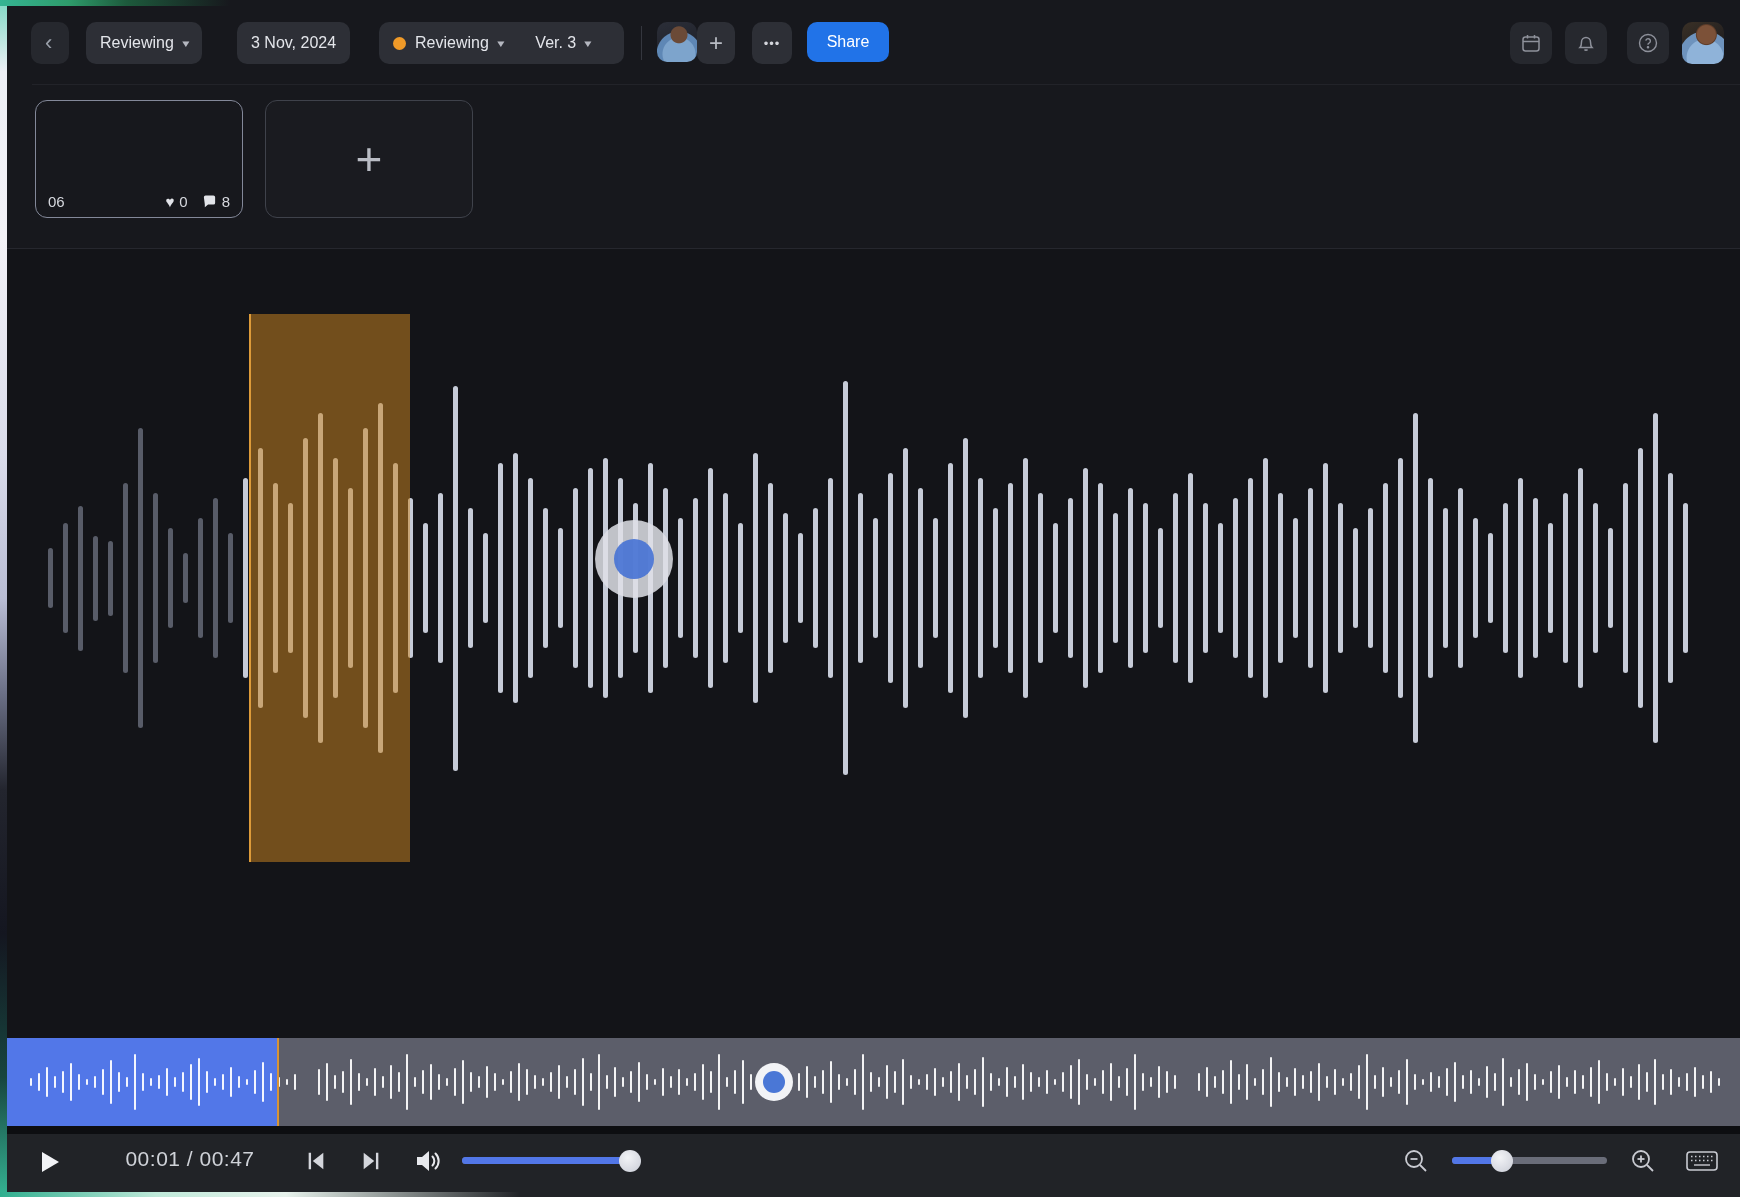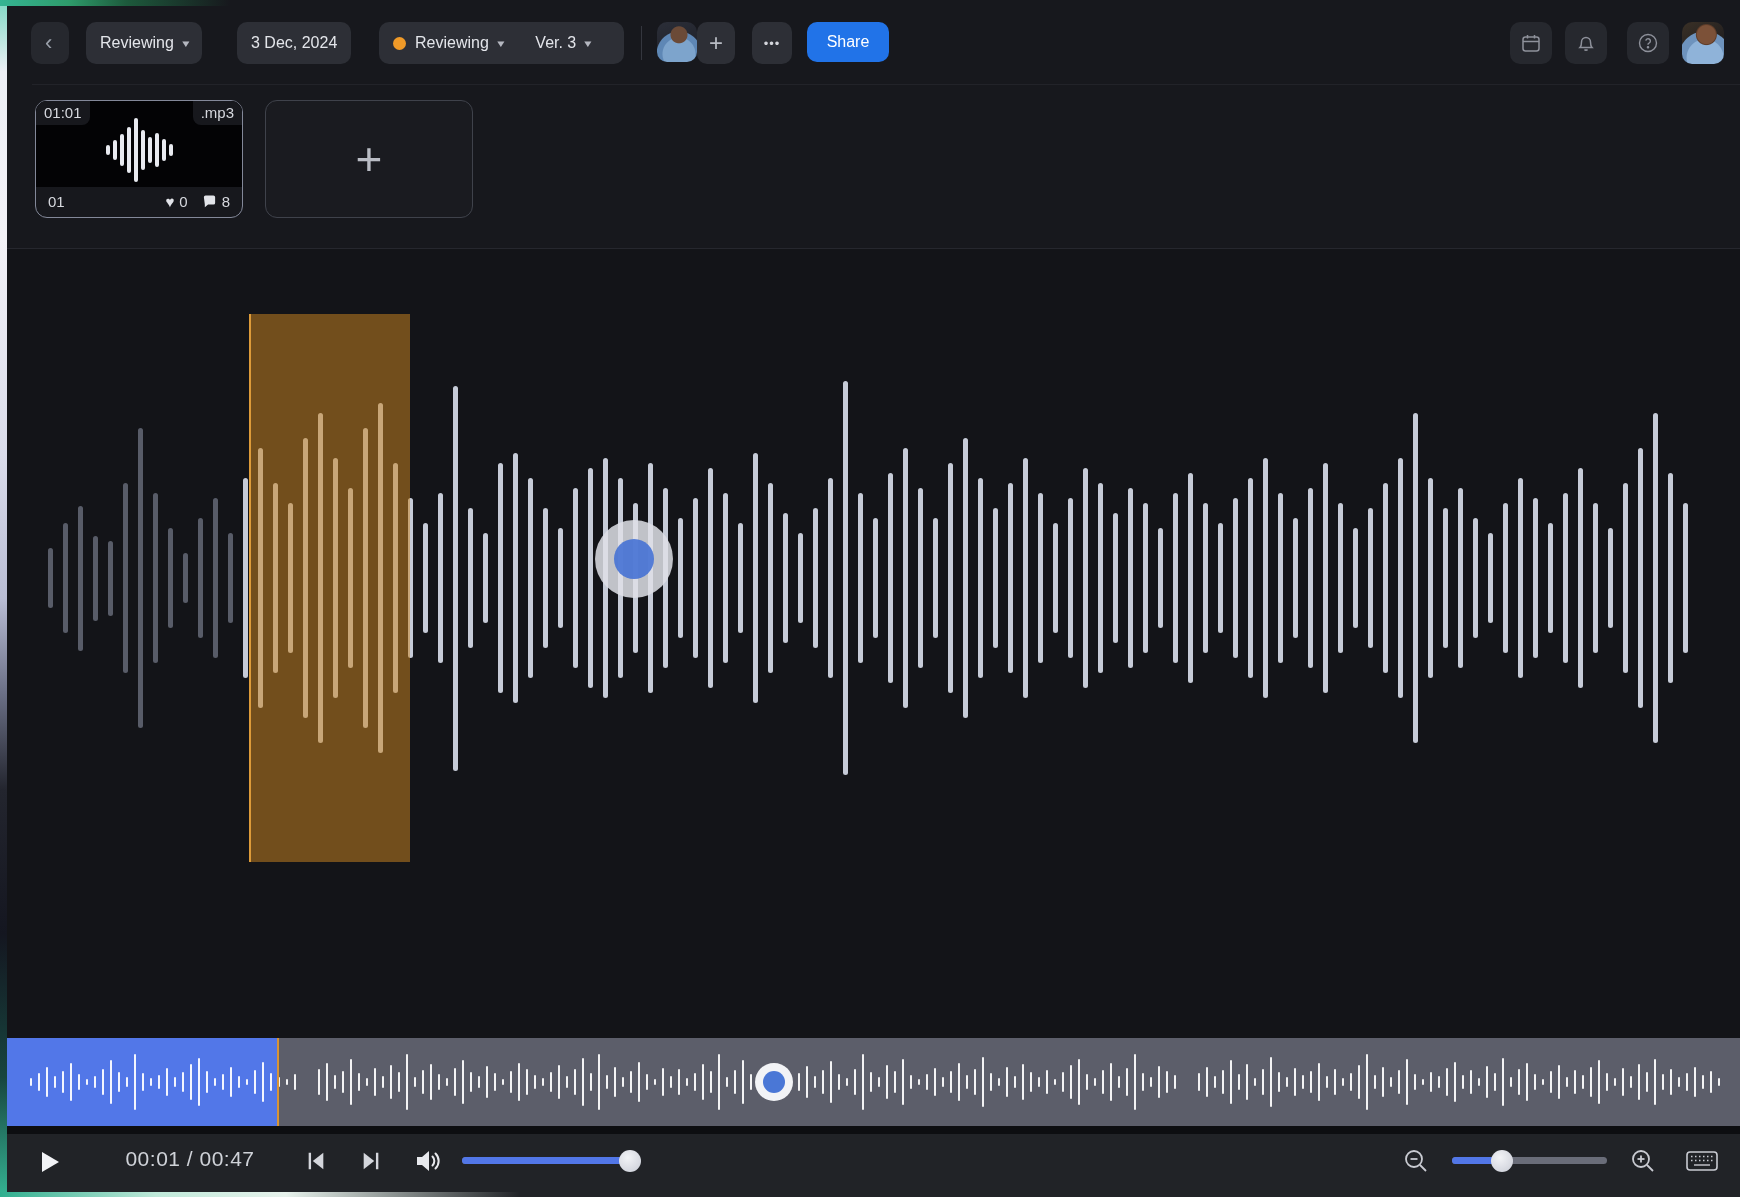--- a/index.html
+++ b/index.html
@@ -96,21 +96,21 @@
   <div class="pill back-btn">
     <span>‹</span>
   </div>
 
   <div class="pill" style="left:79px;">
     <span>Reviewing</span>
     <span class="caret">▾</span>
   </div>
 
   <div class="pill" style="left:230px;">
-    <span>3 Dec, 2024</span>
+    <span>3 Nov, 2024</span>
   </div>
 
   <div class="pill" style="left:372px;width:245px;">
     <span class="status-dot" style="background:#f09a28;"></span>
     <span>Reviewing</span>
     <span class="caret">▾</span>
     <span style="width:14px;"></span>
     <span>Ver. 3</span>
     <span class="caret">▾</span>
   </div>
@@ -150,38 +150,22 @@
       <circle cx="12" cy="12" r="8.5"></circle>
       <path d="M9.8 9.7a2.3 2.3 0 1 1 3.2 2.4c-.8.3-1 .9-1 1.6"></path>
       <circle cx="12" cy="16.2" r="0.6" fill="#8e919b"></circle>
     </svg>
   </div>
   <div class="avatar-lg"></div>
 
   <div class="topbar-divider"></div>
 
   <div class="clip-card">
-    <div class="clip-thumb">
-      <div class="thumb-icon" id="thumb-icon">
-          <div class="tbar" style="height: 10px;"></div>
-          <div class="tbar" style="height: 20px;"></div>
-          <div class="tbar" style="height: 32px;"></div>
-          <div class="tbar" style="height: 46px;"></div>
-          <div class="tbar" style="height: 64px;"></div>
-          <div class="tbar" style="height: 40px;"></div>
-          <div class="tbar" style="height: 26px;"></div>
-          <div class="tbar" style="height: 34px;"></div>
-          <div class="tbar" style="height: 22px;"></div>
-          <div class="tbar" style="height: 12px;"></div>
-        </div>
-      <div class="chip chip-left">01:01</div>
-      <div class="chip chip-right">.mp3</div>
-    </div>
     <div class="clip-meta">
-      <span>01</span>
+      <span>06</span>
       <span class="clip-stats">
         <span class="stat">
           <span class="heart">♥</span>
           <span>0</span>
         </span>
         <span class="stat">
           <svg width="15" height="15" viewBox="0 0 16 16">
             <path d="M2 3.5A1.8 1.8 0 0 1 3.8 1.7h8.4A1.8 1.8 0 0 1 14 3.5v6a1.8 1.8 0 0 1-1.8 1.8H6.5L3 14.2v-3z" fill="#e2e4e9"></path>
           </svg>
           <span>8</span>

